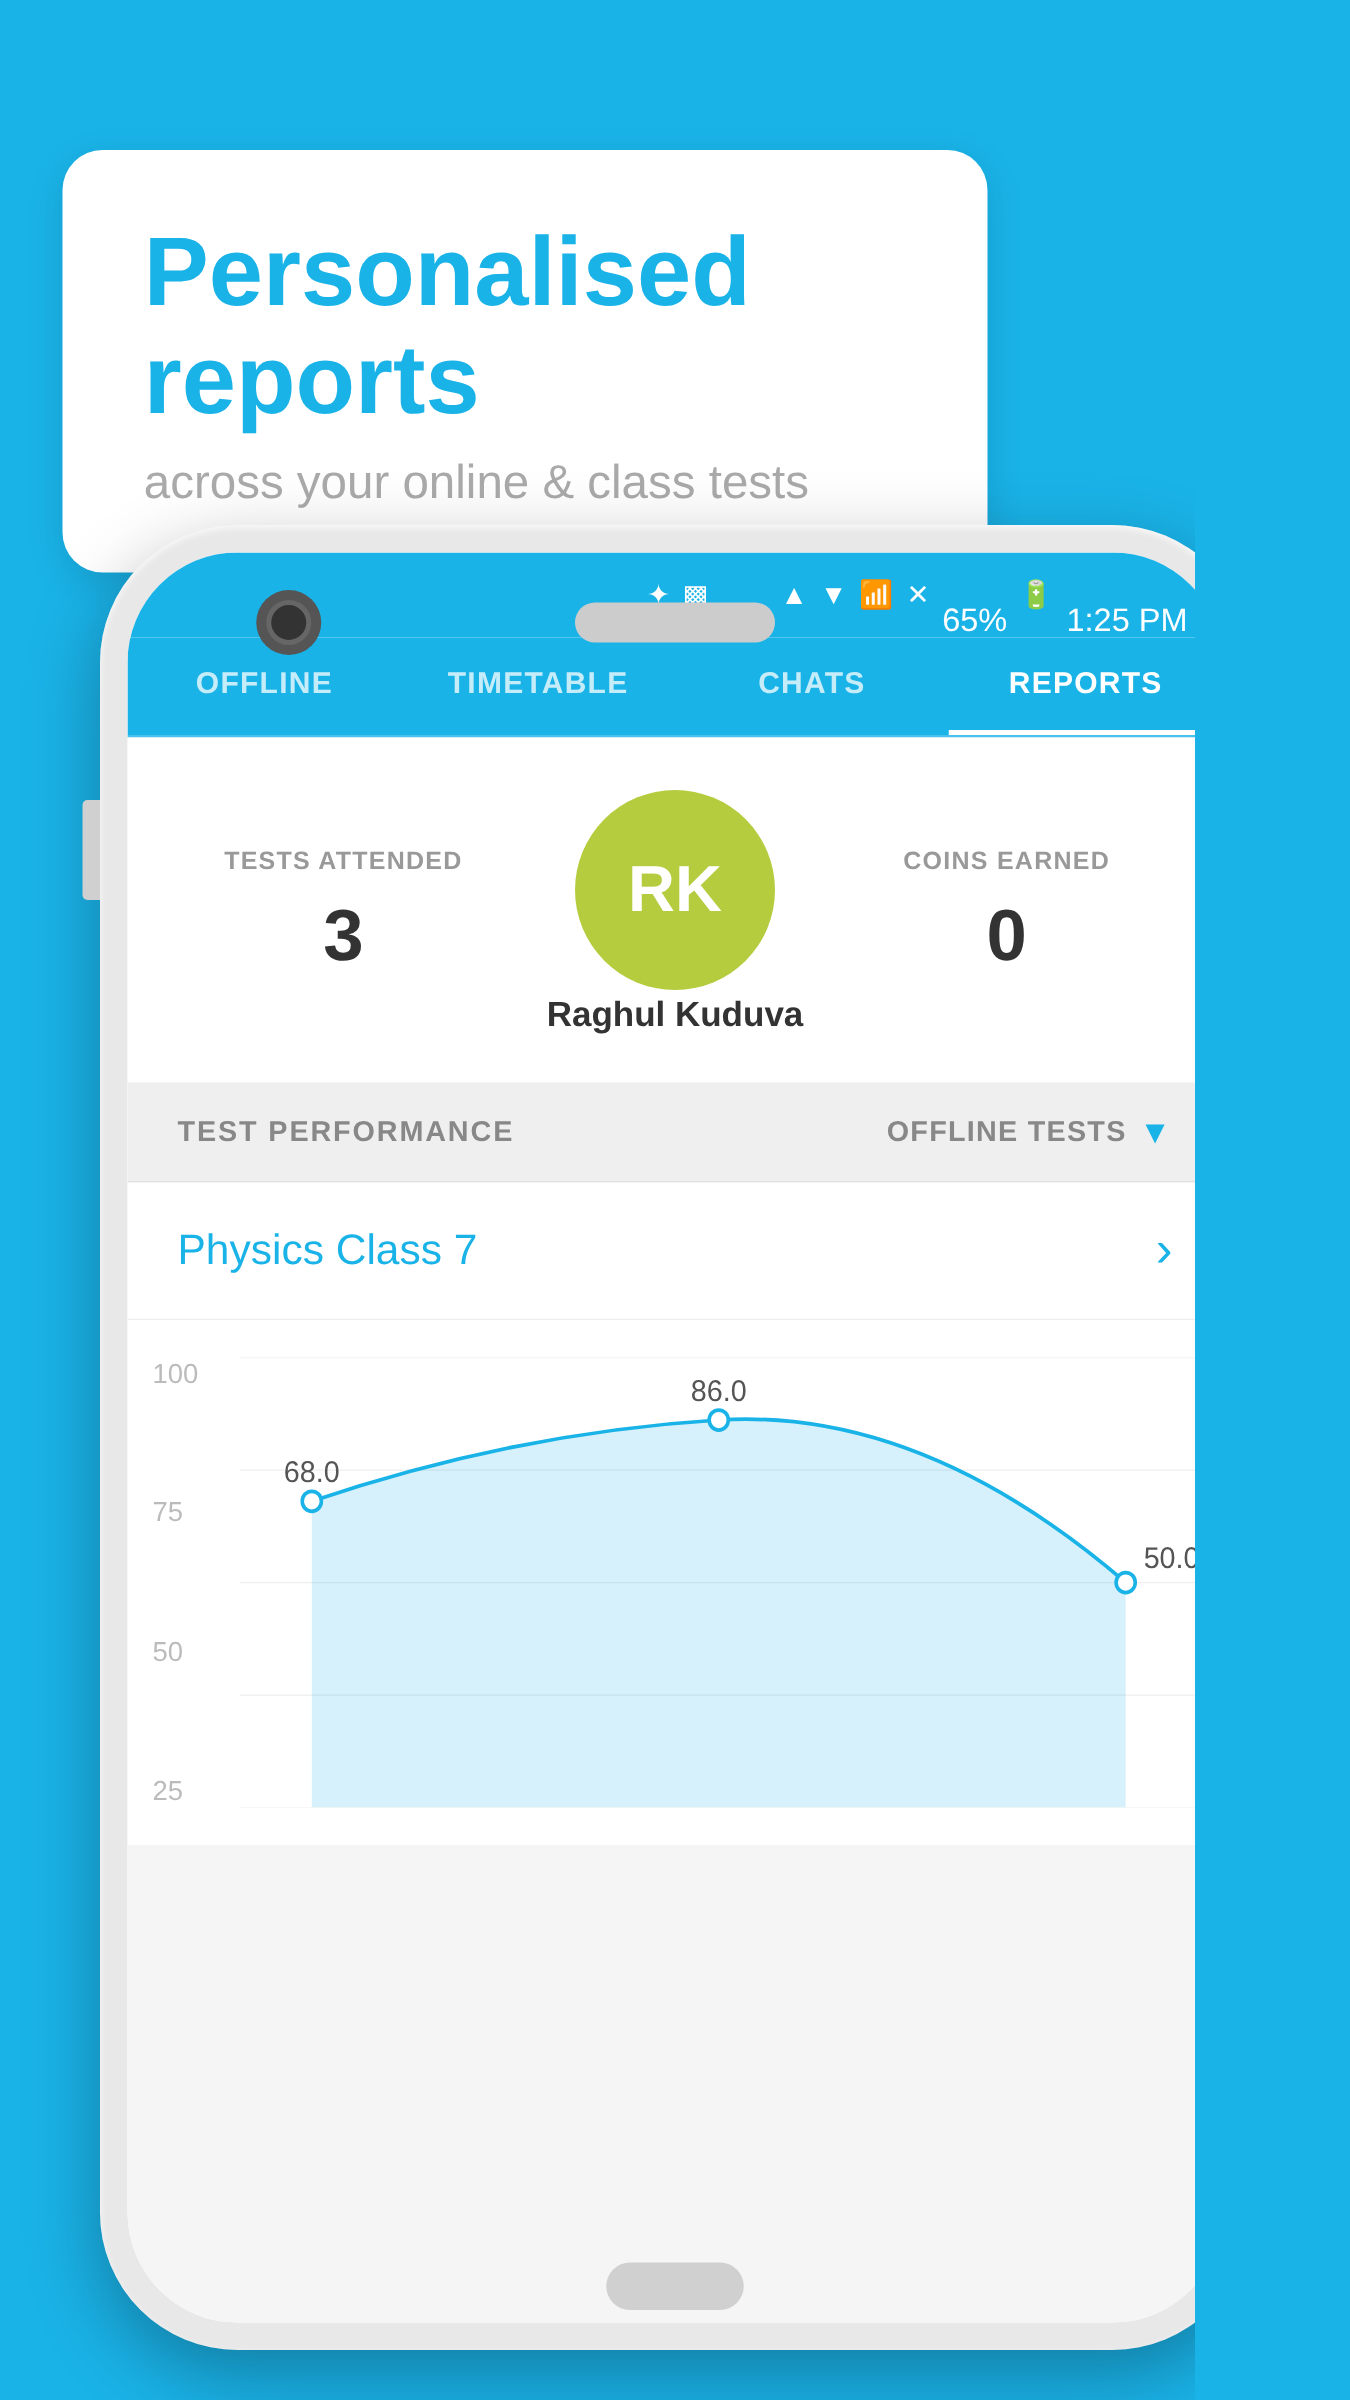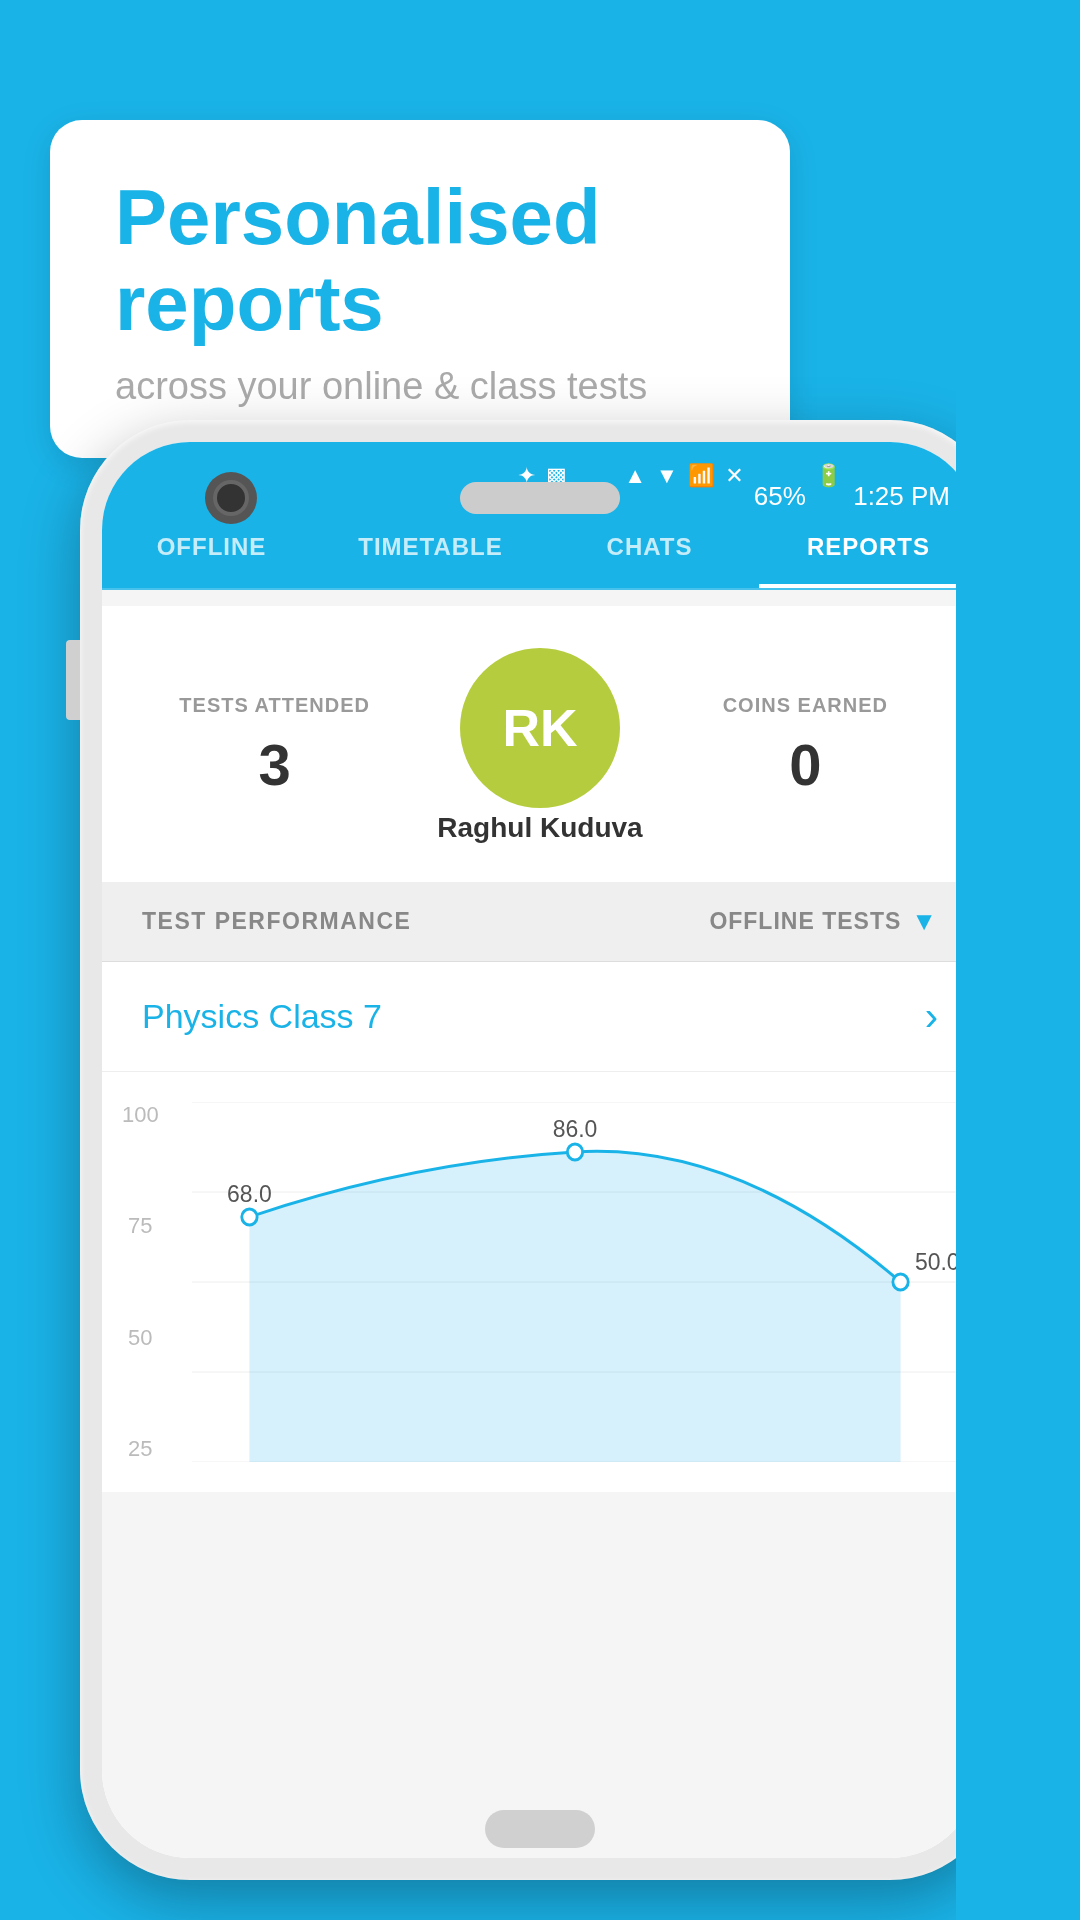--- a/index.html
+++ b/index.html
@@ -215,21 +215,20 @@
       overflow: hidden;
     }
 
     
     .profile-section {
       background: white;
       padding: 42px 40px 38px;
       display: flex;
       align-items: center;
       justify-content: space-between;
-      margin-top: 16px;
     }
 
     .stat-block {
       text-align: center;
       flex: 1;
     }
 
     .stat-label {
       font-size: 20px;
       color: #999;
@@ -333,21 +332,20 @@
     }
 
     .chart-y-labels {
       position: absolute;
       left: 20px;
       top: 30px;
       height: 360px;
       display: flex;
       flex-direction: column;
       justify-content: space-between;
-      align-items: center;
     }
 
     .chart-y-label {
       font-size: 22px;
       color: #bbb;
     }
 
     .chart-area {
       margin-left: 70px;
       height: 360px;

